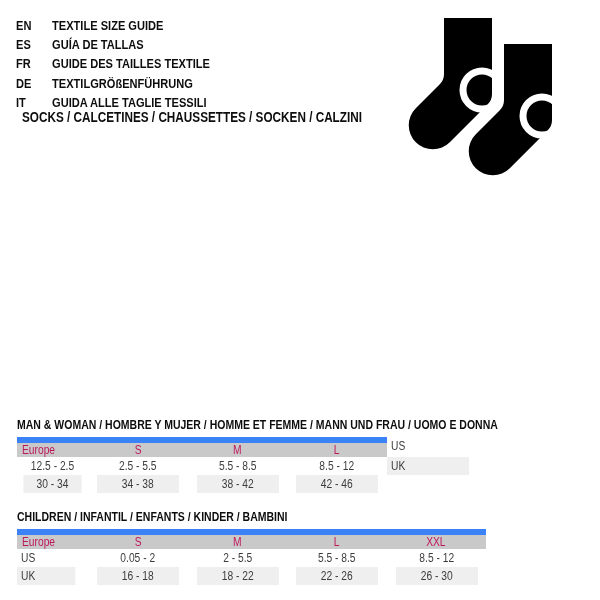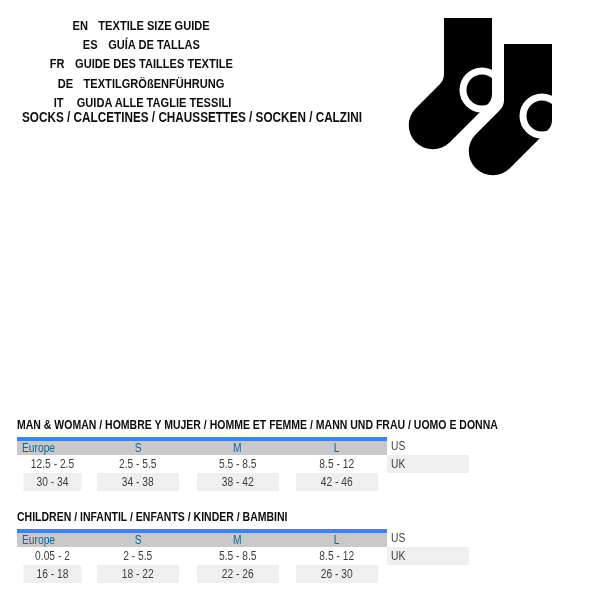--- a/index.html
+++ b/index.html
@@ -1,21 +1,21 @@
 <!DOCTYPE html>
 <html><head>
 <meta charset="utf-8">
 <style>
   html,body{margin:0;padding:0;background:#ffffff;}
   .canvas{
     position:relative;width:600px;height:600px;background:#ffffff;
     font-family:"Liberation Sans",sans-serif;overflow:hidden;
   }
   
-  .lang-block{position:absolute;left:39px;top:16px;text-align:center;}
+  .lang-block{position:absolute;left:16px;top:16px;}
   .lang-row{
     height:19.2px;line-height:19.2px;white-space:nowrap;
     font-weight:bold;font-size:13.5px;color:#0d0d0d;
     transform:scaleX(0.82);transform-origin:left top;
   }
   .lang-code{display:inline-block;width:44px;}
   .category-line{
     position:absolute;left:22px;top:108px;white-space:nowrap;
     font-weight:bold;font-size:14.5px;line-height:19px;color:#0d0d0d;
     transform:scaleX(0.81);transform-origin:left top;
@@ -33,21 +33,21 @@
   }
   .grid{display:grid;grid-template-columns:71px 1fr 1fr 1fr 1fr;}
   .cell{
     height:18px;line-height:18px;text-align:center;
     font-size:12.5px;color:#3c3c3c;white-space:nowrap;
     transform:scaleX(0.82);transform-origin:center center;
   }
   .cell.first{text-align:left;padding-left:5px;transform-origin:left center;}
   .cell.hdr{
     background:#c9c9c9;height:14px;line-height:14px;
-    border-top:4px solid #3b82f6;color:#0369a1;
+    border-top:6px solid #3b82f6;color:#be185d;
     transform:none; 
   }
   .cell.hdr > span{
     display:inline-block;transform:scaleX(0.82);transform-origin:center center;
   }
   .cell.hdr.first > span{transform-origin:left center;}
   .cell.alt{background:#efefef;}
 </style>
 </head>
 <body>
@@ -101,20 +101,21 @@
           <div class="cell alt">42 - 46</div>
         </div>
       </section>
       <section class="size-table t1">
         <div class="table-title">CHILDREN / INFANTIL / ENFANTS / KINDER / BAMBINI</div>
         <div class="grid">
           <div class="cell hdr first"><span>Europe</span></div>
           <div class="cell hdr"><span>S</span></div>
           <div class="cell hdr"><span>M</span></div>
           <div class="cell hdr"><span>L</span></div>
+          <div class="cell hdr"><span>XXL</span></div>
           <div class="cell first">US</div>
           <div class="cell">0.05 - 2</div>
           <div class="cell">2 - 5.5</div>
           <div class="cell">5.5 - 8.5</div>
           <div class="cell">8.5 - 12</div>
           <div class="cell first alt">UK</div>
           <div class="cell alt">16 - 18</div>
           <div class="cell alt">18 - 22</div>
           <div class="cell alt">22 - 26</div>
           <div class="cell alt">26 - 30</div>

